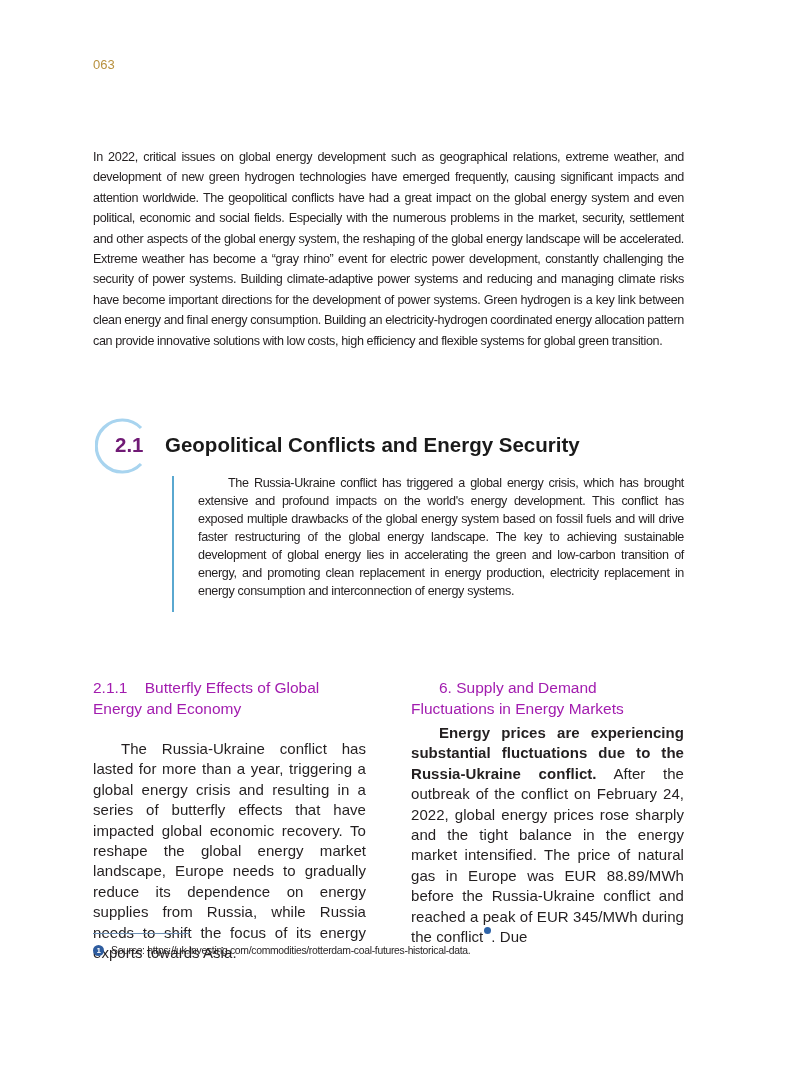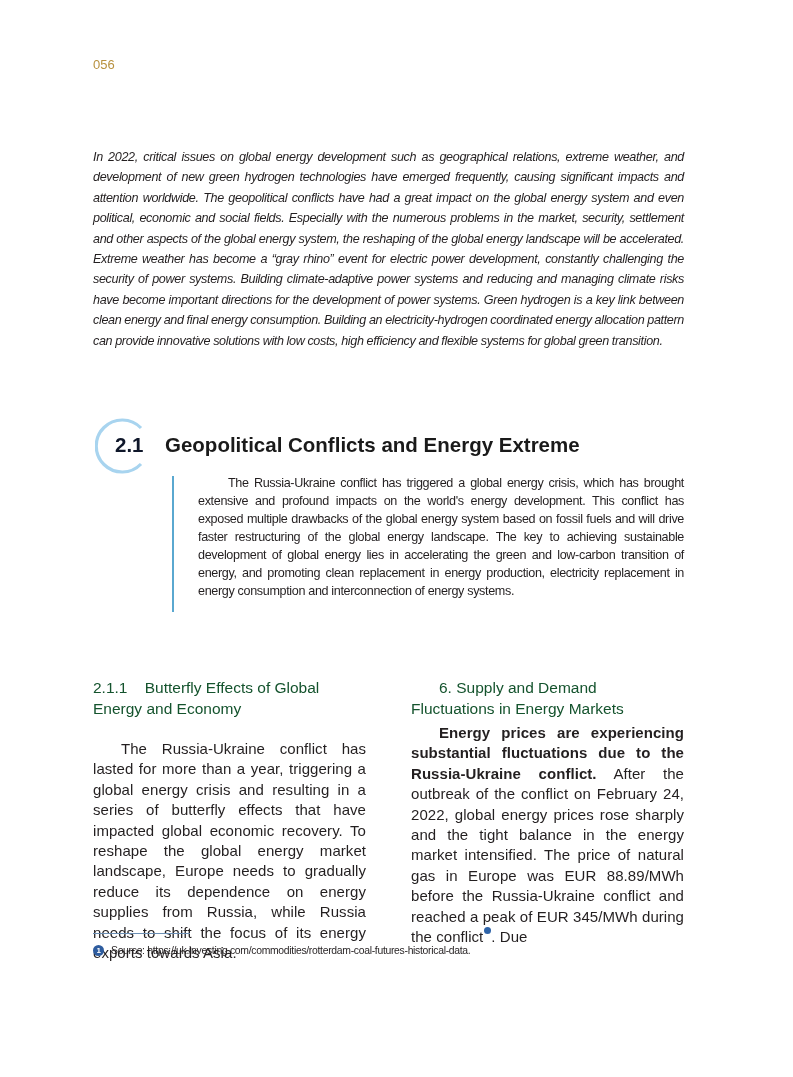--- a/index.html
+++ b/index.html
@@ -1,59 +1,59 @@
 <!DOCTYPE html>
 <html><head>
 <meta charset="utf-8">
 <style>
   html, body { margin:0; padding:0; background:#ffffff; }
   body { width:793px; height:1077px; position:relative; overflow:hidden;
          font-family:"Liberation Sans", sans-serif; color:#231f20; }
   .page-number { position:absolute; left:93px; top:57px; font-size:13px; color:#b8913f; }
   .intro { position:absolute; left:93px; top:147px; width:591px;
            font-size:12.6px; line-height:20.4px; text-align:justify;
-           letter-spacing:-0.35px; word-spacing:-0.2px;font-style:italic; }
+           letter-spacing:-0.35px; word-spacing:-0.2px; }
   .section-heading { position:absolute; left:95px; top:418px; width:600px; height:56px; }
   .arc { position:absolute; left:0; top:0; width:56px; height:56px; }
-  .section-number { position:absolute; left:20px; top:15px; font-size:20.5px; font-weight:bold; color:#0f172a; }
+  .section-number { position:absolute; left:20px; top:15px; font-size:20.5px; font-weight:bold; color:#701a75; }
   .section-title { position:absolute; left:70px; top:15px; font-size:20.5px; font-weight:bold; color:#1a1a1a; white-space:nowrap; }
   .abstract-bar { position:absolute; left:172px; top:476px; width:2px; height:136px; background:#5aa8d0; }
   .abstract { position:absolute; left:198px; top:474px; width:486px;
               font-size:12.6px; line-height:18px; text-align:justify;
               letter-spacing:-0.35px; text-indent:30px; }
   .col { position:absolute; top:678px; width:273px; }
   .col-left { left:93px; }
   .col-right { left:411px; }
-  .sub-heading { font-size:15.5px; line-height:20.5px; color:#14532d; margin:0; }
+  .sub-heading { font-size:15.5px; line-height:20.5px; color:#a21caf; margin:0; }
   .sub-heading.indent { text-indent:28px; }
   .col-body { margin-top:20px; font-size:15px; line-height:20.4px; text-align:justify;
               text-indent:28px; letter-spacing:0.05px; }
   .col-body b { font-weight:bold; }
   .fn-sup { display:inline-block; width:7px; height:7px; border-radius:50%; background:#2e63a8;
             vertical-align:super; margin-left:1px; position:relative; top:-2px; }
   .fn-rule { position:absolute; left:93px; top:933px; width:97px; height:1px; background:#6c8fb4; }
   .footnote { position:absolute; left:93px; top:945px; font-size:10.4px; color:#231f20;
               display:flex; align-items:center; letter-spacing:-0.3px; }
   .fn-marker { width:11px; height:11px; border-radius:50%; background:#2e5c9e; color:#fff;
                font-size:8px; font-weight:bold; display:inline-flex; align-items:center;
                justify-content:center; margin-right:7px; }
 </style>
 </head>
 <body>
 
-<div class="page-number">056</div>
+<div class="page-number">063</div>
 
 <p class="intro" style="margin:0;">In 2022, critical issues on global energy development such as geographical relations, extreme weather, and development of new green hydrogen technologies have emerged frequently, causing significant impacts and attention worldwide. The geopolitical conflicts have had a great impact on the global energy system and even political, economic and social fields. Especially with the numerous problems in the market, security, settlement and other aspects of the global energy system, the reshaping of the global energy landscape will be accelerated. Extreme weather has become a “gray rhino” event for electric power development, constantly challenging the security of power systems. Building climate-adaptive power systems and reducing and managing climate risks have become important directions for the development of power systems. Green hydrogen is a key link between clean energy and final energy consumption. Building an electricity-hydrogen coordinated energy allocation pattern can provide innovative solutions with low costs, high efficiency and flexible systems for global green transition.</p>
 
 <div class="section-heading">
   <svg class="arc" viewBox="0 0 56 56">
     <path d="M 46 10 A 26 26 0 1 0 46 46" fill="none" stroke="#a8d4ef" stroke-width="3.2"></path>
   </svg>
   <span class="section-number">2.1</span>
-  <span class="section-title">Geopolitical Conflicts and Energy Extreme</span>
+  <span class="section-title">Geopolitical Conflicts and Energy Security</span>
 </div>
 
 <div class="abstract-bar"></div>
 <p class="abstract" style="margin:0;">The Russia-Ukraine conflict has triggered a global energy crisis, which has brought extensive and profound impacts on the world's energy development. This conflict has exposed multiple drawbacks of the global energy system based on fossil fuels and will drive faster restructuring of the global energy landscape. The key to achieving sustainable development of global energy lies in accelerating the green and low-carbon transition of energy, and promoting clean replacement in energy production, electricity replacement in energy consumption and interconnection of energy systems.</p>
 
 <div class="col col-left">
   <h3 class="sub-heading" style="font-weight:normal; white-space:pre-wrap;">2.1.1    Butterfly Effects of Global Energy and Economy</h3>
   <p class="col-body" style="margin-top:20px;margin-bottom:0;">The Russia-Ukraine conflict has lasted for more than a year, triggering a global energy crisis and resulting in a series of butterfly effects that have impacted global economic recovery. To reshape the global energy market landscape, Europe needs to gradually reduce its dependence on energy supplies from Russia, while Russia needs to shift the focus of its energy exports towards Asia.</p>
 </div>
 

